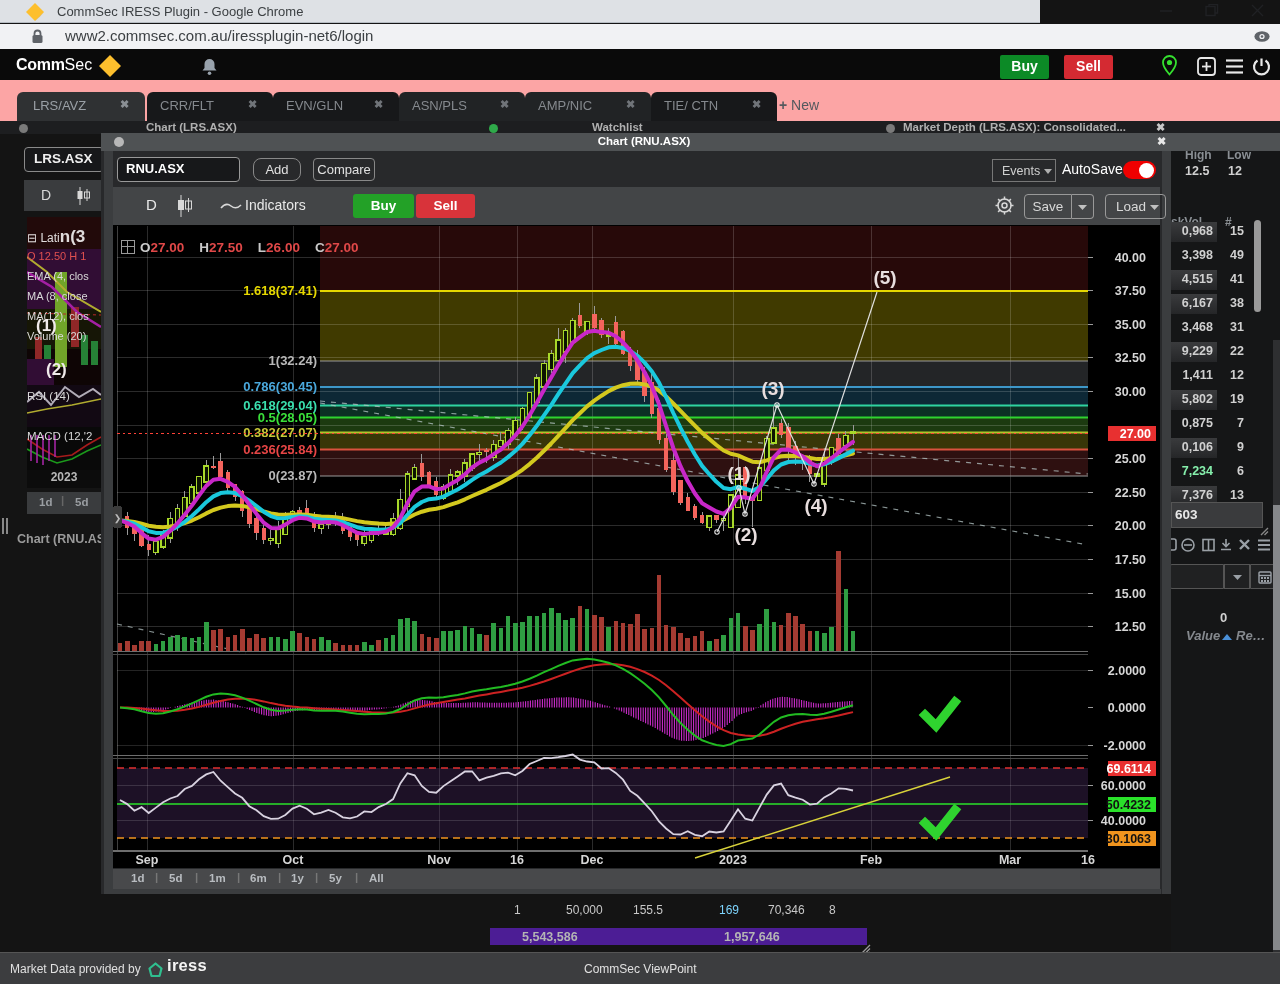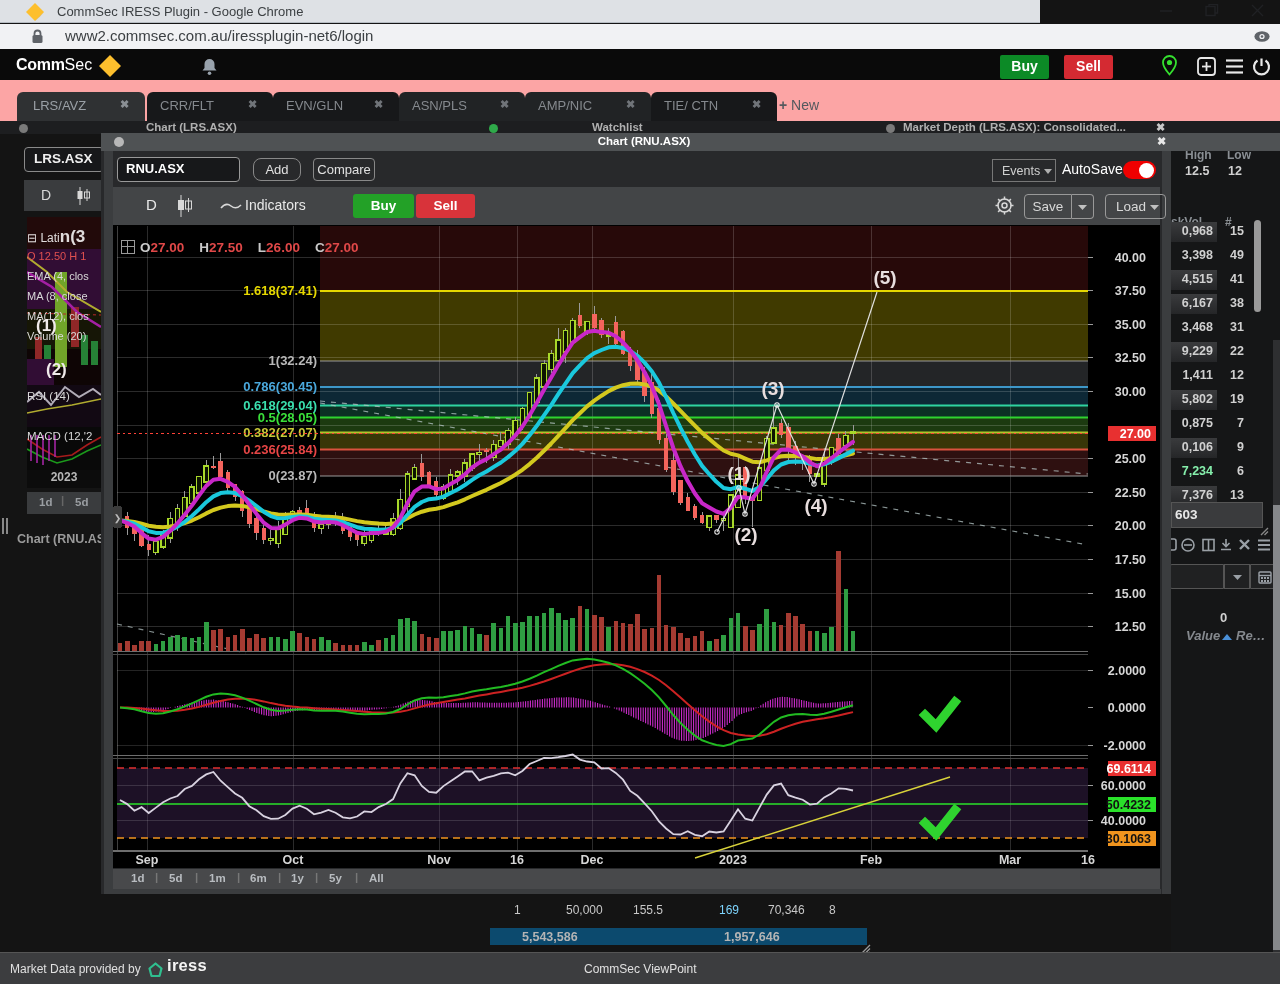--- a/index.html
+++ b/index.html
@@ -1115,21 +1115,21 @@
     <rect x="113" y="506" width="9" height="22" rx="3" fill="#3c3c3c"></rect>
     <text x="117.5" y="521" fill="#bbb" font-size="9" text-anchor="middle" font-family="Liberation Sans, sans-serif">❯</text>
   </svg>
 
 <span class="abs" style="left:514px;top:903px;color:#c8c8c8;font-size:12px;">1</span>
 <span class="abs" style="left:566px;top:903px;color:#c8c8c8;font-size:12px;">50,000</span>
 <span class="abs" style="left:633px;top:903px;color:#c8c8c8;font-size:12px;">155.5</span>
 <span class="abs" style="left:703px;top:903px;color:#7dd3fc;font-size:12px;margin-left:16px;">169</span>
 <span class="abs" style="left:768px;top:903px;color:#c8c8c8;font-size:12px;">70,346</span>
 <span class="abs" style="left:829px;top:903px;color:#c8c8c8;font-size:12px;">8</span>
-<div class="abs" style="left:490px;top:928px;width:377px;height:17px;background:#0c4a6e;">
+<div class="abs" style="left:490px;top:928px;width:377px;height:17px;background:#4c1d95;">
   <span class="abs" style="left:32px;top:2px;color:#b4b4b4;font-size:12.5px;font-weight:bold;">5,543,586</span>
   <span class="abs" style="left:234px;top:2px;color:#b4b4b4;font-size:12.5px;font-weight:bold;">1,957,646</span>
 </div>
 <svg class="abs" style="left:859px;top:942px" width="12" height="12">
     <path d="M3 11 L11 3 M6.5 11 L11 6.5 M10 11 L11 10" stroke="#9a9a9a" stroke-width="1.3"></path>
   </svg>
 
 <div class="abs" style="left:0;top:952px;width:1280px;height:32px;background:#3c3d3f;border-top:1px solid #555;">
   <span class="abs" style="left:10px;top:9px;color:#e0e0e0;font-size:12px;">Market Data provided by</span>
   <svg class="abs" style="left:147px;top:9px" width="17" height="17">

